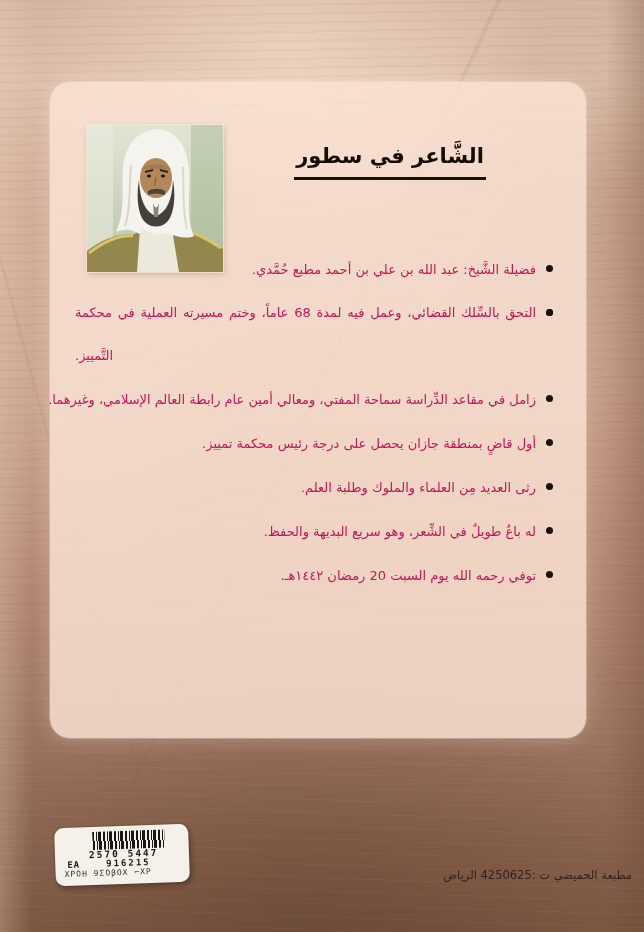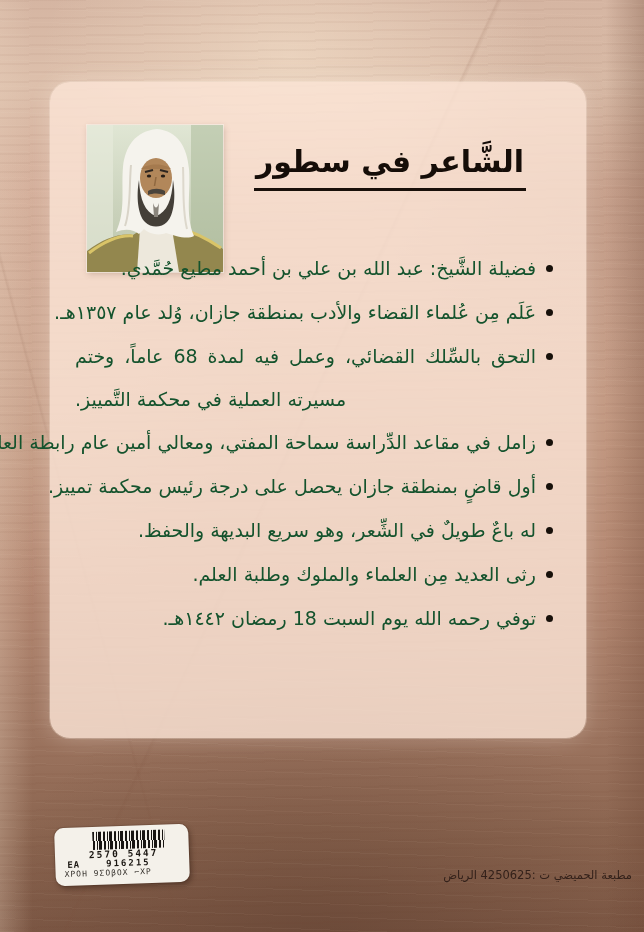--- a/index.html
+++ b/index.html
@@ -52,36 +52,36 @@
     position:absolute;left:37px;top:43px;width:136px;height:147px;
     box-shadow:0 0 0 1px rgba(250,245,238,.55), 1px 2px 6px rgba(90,55,40,.25);
     overflow:hidden;background:#cdd5bf;
   }
   .photo svg{display:block;}
 
   
   .title-wrap{position:absolute;top:62px;left:190px;width:300px;text-align:center;}
   .title{
     display:inline-block;margin:0;
-    font-family:"DejaVu Sans",sans-serif;font-weight:bold;font-size:30px;
+    font-family:"DejaVu Sans",sans-serif;font-weight:bold;font-size:21px;
     color:#150d08;border-bottom:3px solid #19100a;padding:0 2px 9px 2px;
     letter-spacing:0;
   }
 
   
   ul.bullets{
     list-style:none;margin:0;padding:0;
     position:absolute;top:165px;left:25px;right:30px;
   }
   ul.bullets li{
     position:relative;display:block;padding-right:20px;
     line-height:43px;text-align:right;direction:rtl;
   }
   ul.bullets li .txt{
-    font-size:19px;color:#14532d;white-space:nowrap;
+    font-size:13px;color:#be185d;white-space:nowrap;
   }
   ul.bullets li .dot{
     position:absolute;right:3px;top:18px;width:7px;height:7px;
     background:#17100a;border-radius:50%;
   }
   
   ul.bullets li:nth-of-type(3) .txt{
     display:block;white-space:normal;
     text-align:justify;text-align-last:left;
   }
@@ -166,21 +166,20 @@
 
   <ul class="bullets">
 
       <li>
         <span class="dot"></span>
         <span class="txt">فضيلة الشَّيخ: عبد الله بن علي بن أحمد مطيع حُمَّدي.</span>
       </li>
 
       <li>
         <span class="dot"></span>
-        <span class="txt">عَلَم مِن عُلماء القضاء والأدب بمنطقة جازان، وُلد عام ١٣٥٧هـ.</span>
       </li>
 
 
 
       <li>
         <span class="dot"></span>
         <span class="txt">التحق بالسِّلك القضائي، وعمل فيه لمدة 68 عاماً، وختم مسيرته العملية في محكمة التَّمييز.</span>
       </li>
 
       <li>
@@ -188,31 +187,31 @@
         <span class="txt">زامل في مقاعد الدِّراسة سماحة المفتي، ومعالي أمين عام رابطة العالم الإسلامي، وغيرهما.</span>
       </li>
 
       <li>
         <span class="dot"></span>
         <span class="txt">أول قاضٍ بمنطقة جازان يحصل على درجة رئيس محكمة تمييز.</span>
       </li>
 
       <li>
         <span class="dot"></span>
+        <span class="txt">رثى العديد مِن العلماء والملوك وطلبة العلم.</span>
+      </li>
+
+      <li>
+        <span class="dot"></span>
         <span class="txt">له باعٌ طويلٌ في الشِّعر، وهو سريع البديهة والحفظ.</span>
       </li>
 
       <li>
         <span class="dot"></span>
-        <span class="txt">رثى العديد مِن العلماء والملوك وطلبة العلم.</span>
-      </li>
-
-      <li>
-        <span class="dot"></span>
-        <span class="txt">توفي رحمه الله يوم السبت 18 رمضان ١٤٤٢هـ.</span>
+        <span class="txt">توفي رحمه الله يوم السبت 20 رمضان ١٤٤٢هـ.</span>
       </li>
     </ul>
 </div>
 
 <div class="sticker">
   <div class="bars"></div>
   <div class="bc-num">2570 5447</div>
   <div class="bc-row">
     <span class="bc-ea">EA</span>
     <span class="bc-num2">916215</span>

